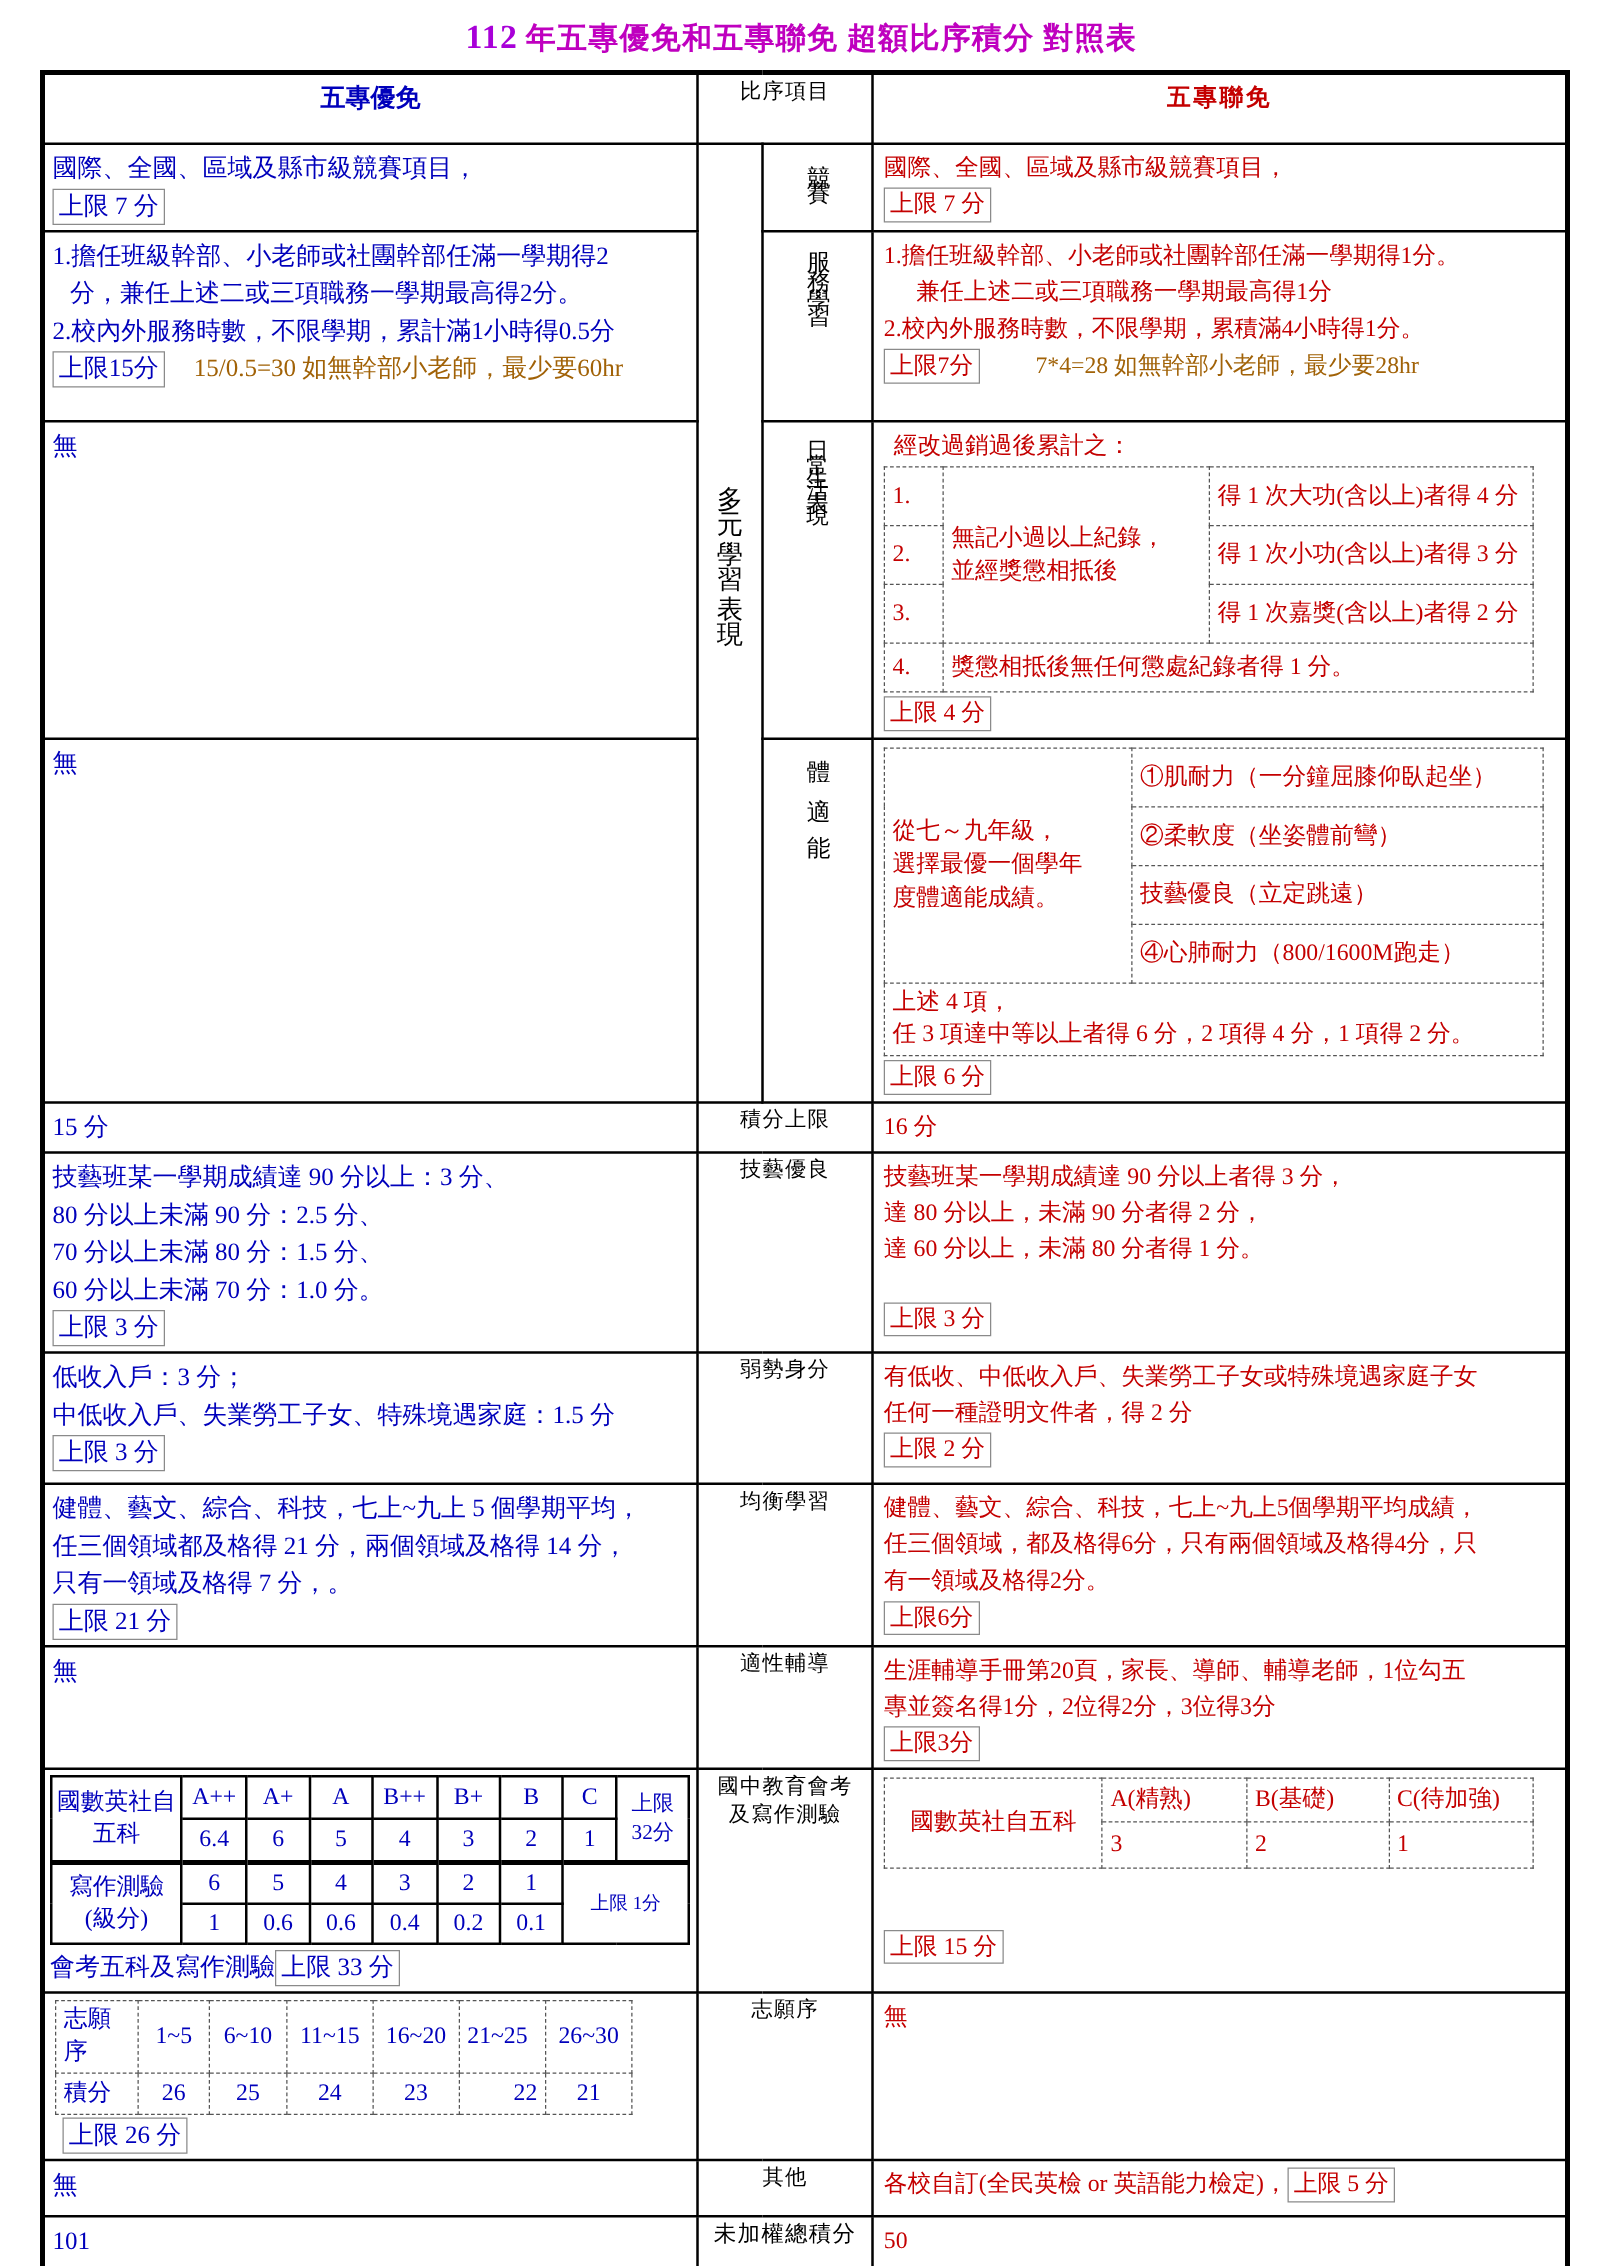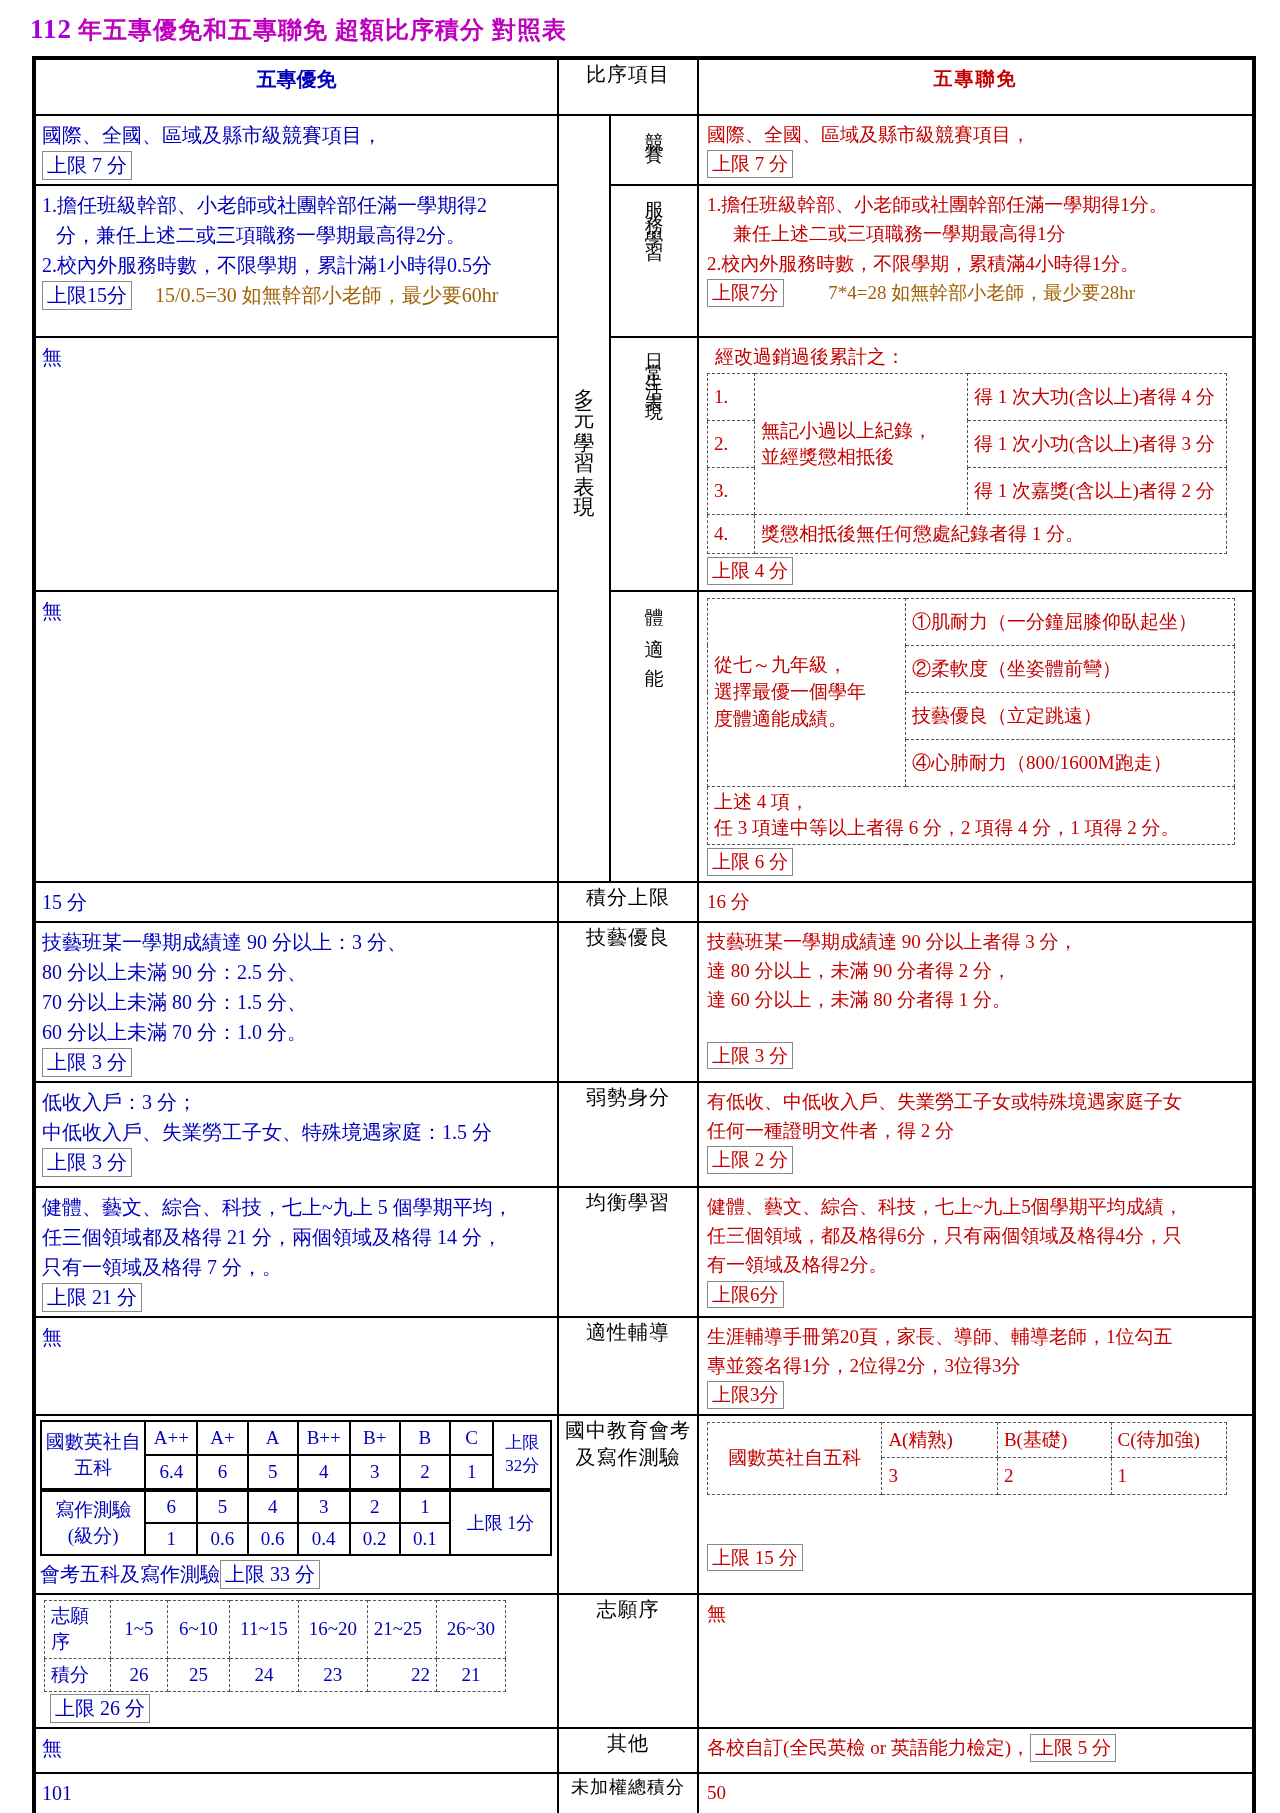--- a/index.html
+++ b/index.html
@@ -1,26 +1,26 @@
 <!DOCTYPE html>
 <html><head>
 <meta charset="utf-8">
 <style>
   html,body{margin:0;padding:0;background:#fff;}
   body{width:1280px;font-family:"Liberation Serif","DejaVu Serif",serif;color:#000;}
   .page{width:1280px;position:relative;}
-  .title{width:1222px;margin:14px 0 10px 30px;text-align:left;font-weight:bold;
+  .title{width:1222px;margin:14px 0 10px 30px;text-align:center;font-weight:bold;
          color:#bf00bf;font-size:24px;letter-spacing:1px;}
   .title .yr{font-size:27px;color:#a800d8;margin-right:6px;}
   table.main{border-collapse:collapse;margin-left:32px;width:1224px;table-layout:fixed;
              border:4px solid #000;}
   table.main>tbody>tr>td{border:2px solid #000;vertical-align:top;overflow:hidden;}
   td.L{width:523px;color:#0000bb;font-size:20px;line-height:1.5;padding:4px 6px;}
   td.Msub{width:88px;text-align:center;vertical-align:middle;font-size:19px;}
-  td.Mwide{text-align:center;vertical-align:middle;font-size:20px;letter-spacing:1px;}
+  td.Mwide{text-align:center;vertical-align:middle;font-size:17px;letter-spacing:1px;}
   td.Mvert{width:52px;vertical-align:middle;}
   td.R{width:555px;color:#c40000;font-size:19px;line-height:1.55;padding:4px 8px;}
   td.vmid{vertical-align:middle;}
   tr.thick>td{border-top-width:4px;}
   .hdrL{color:#0000bb;font-weight:bold;font-size:26px;text-align:center;}
   .hdrM{font-size:20px;text-align:center;letter-spacing:2px;}
   .hdrR{color:#c40000;font-weight:bold;font-size:22px;text-align:center;letter-spacing:2px;}
   .cap{display:inline-block;border:1px solid #8a8a8a;padding:0 4px;line-height:1.35;}
   .note{color:#a16207;}
   .vtext{writing-mode:vertical-rl;text-orientation:upright;display:inline-block;}
@@ -271,21 +271,21 @@
             <td rowspan="2" class="wthick">
               <div>寫作測驗</div>
               <div>(級分)</div>
             </td>
             <td class="wthick" style="height:28px">6</td>
             <td class="wthick">5</td>
             <td class="wthick">4</td>
             <td class="wthick">3</td>
             <td class="wthick">2</td>
             <td class="wthick">1</td>
-            <td rowspan="2" colspan="2" class="wthick" style="font-size:18px">上限 1分</td>
+            <td rowspan="2" colspan="2" class="wthick" style="font-size:15px">上限 1分</td>
           </tr>
           <tr>
             <td style="height:28px">1</td>
             <td>0.6</td>
             <td>0.6</td>
             <td>0.4</td>
             <td>0.2</td>
             <td>0.1</td>
           </tr>
           </tbody>

